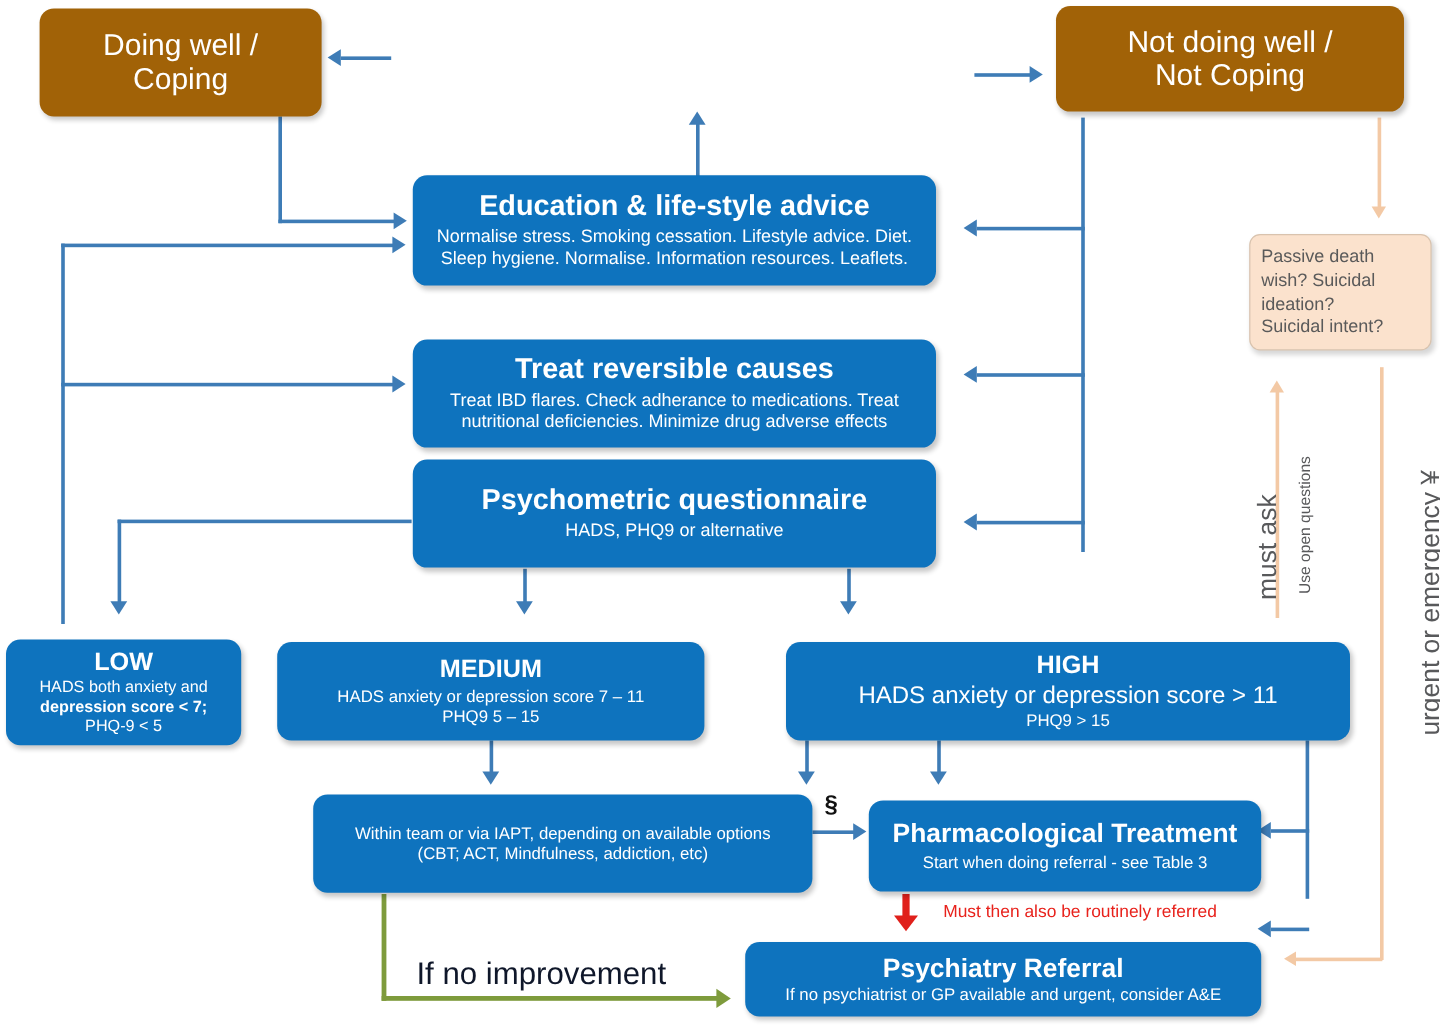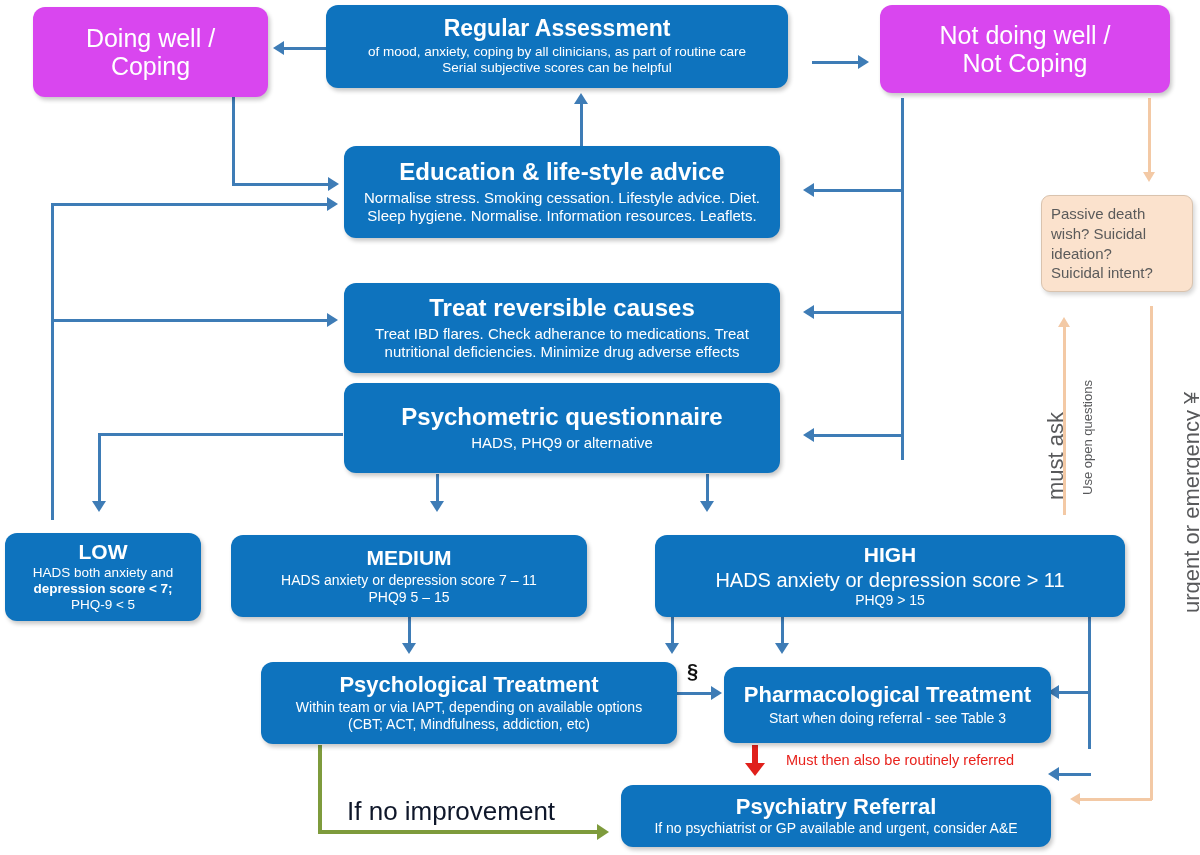--- a/index.html
+++ b/index.html
@@ -30,21 +30,21 @@
   }
   .box .ttl{
     font-weight:bold;
     line-height:1.12;
   }
   .box .sub{
     line-height:1.22;
     font-weight:normal;
   }
   .deep{ background:#0E73BE; }
-  .muted{ background:#d946ef; }
+  .muted{ background:#a16207; }
 
   .muted .ttl{ font-weight:normal; }
 
   .peach{
     background:#FBE2CD;
     color:#5a5a5a;
     border:1px solid #d9c3ae;
     box-shadow:2px 3px 4px rgba(0,0,0,0.16);
     align-items:flex-start;
     text-align:left;
@@ -159,25 +159,20 @@
 
   <div class="ln greenln" style="left:318px;top:745px;width:4px;height:89px;"></div>
   <div class="ln greenln" style="left:318px;top:830px;width:281px;height:4px;"></div>
   <div class="ar gright" style="left:597px;top:824px;"></div>
 
   <div class="box muted" style="left:33px;top:7px;width:235px;height:90px;">
     <div class="ttl" style="font-size:25px;">Doing well /</div>
     <div class="ttl" style="font-size:25px;">Coping</div>
   </div>
 
-  <div class="box deep" style="left:326px;top:5px;width:462px;height:83px;">
-    <div class="ttl" style="font-size:23px;margin-bottom:2px;">Regular Assessment</div>
-    <div class="sub" style="font-size:13.5px;">of mood, anxiety, coping by all clinicians, as part of routine care</div>
-    <div class="sub" style="font-size:13.5px;">Serial subjective scores can be helpful</div>
-  </div>
 
   <div class="box muted" style="left:880px;top:5px;width:290px;height:88px;">
     <div class="ttl" style="font-size:25px;">Not doing well /</div>
     <div class="ttl" style="font-size:25px;">Not Coping</div>
   </div>
 
   <div class="box deep" style="left:344px;top:146px;width:436px;height:92px;">
     <div class="ttl" style="font-size:24px;margin-bottom:3px;">Education &amp; life-style advice</div>
     <div class="sub" style="font-size:15px;">Normalise stress. Smoking cessation. Lifestyle advice. Diet.</div>
     <div class="sub" style="font-size:15px;">Sleep hygiene. Normalise. Information resources. Leaflets.</div>
@@ -207,21 +202,20 @@
     <div class="sub" style="font-size:14px;">PHQ9 5 – 15</div>
   </div>
 
   <div class="box deep" style="left:619px;top:535px;width:470px;height:82px;margin-left:36px;">
     <div class="ttl" style="font-size:21px;margin-bottom:2px;">HIGH</div>
     <div class="sub" style="font-size:20px;">HADS anxiety  or depression  score &gt; 11</div>
     <div class="sub" style="font-size:14px;">PHQ9 &gt; 15</div>
   </div>
 
   <div class="box deep" style="left:261px;top:662px;width:416px;height:82px;">
-    <div class="ttl" style="font-size:22px;margin-bottom:2px;">Psychological Treatment</div>
     <div class="sub" style="font-size:14px;">Within team or via IAPT, depending on available options</div>
     <div class="sub" style="font-size:14px;">(CBT; ACT, Mindfulness, addiction, etc)</div>
   </div>
 
   <div class="box deep" style="left:724px;top:667px;width:327px;height:76px;">
     <div class="ttl" style="font-size:22px;margin-bottom:2px;">Pharmacological Treatment</div>
     <div class="sub" style="font-size:14px;">Start when doing referral - see Table 3</div>
   </div>
 
   <div class="box deep" style="left:621px;top:785px;width:430px;height:62px;">

